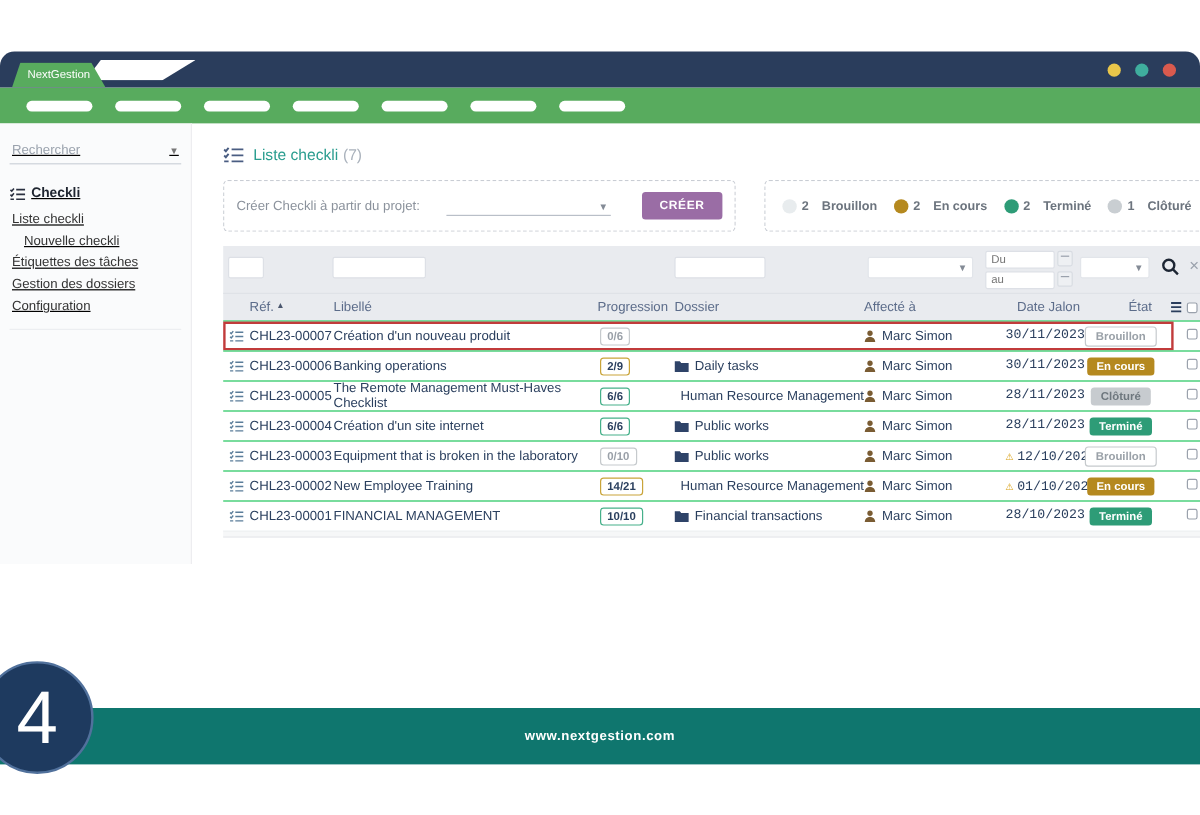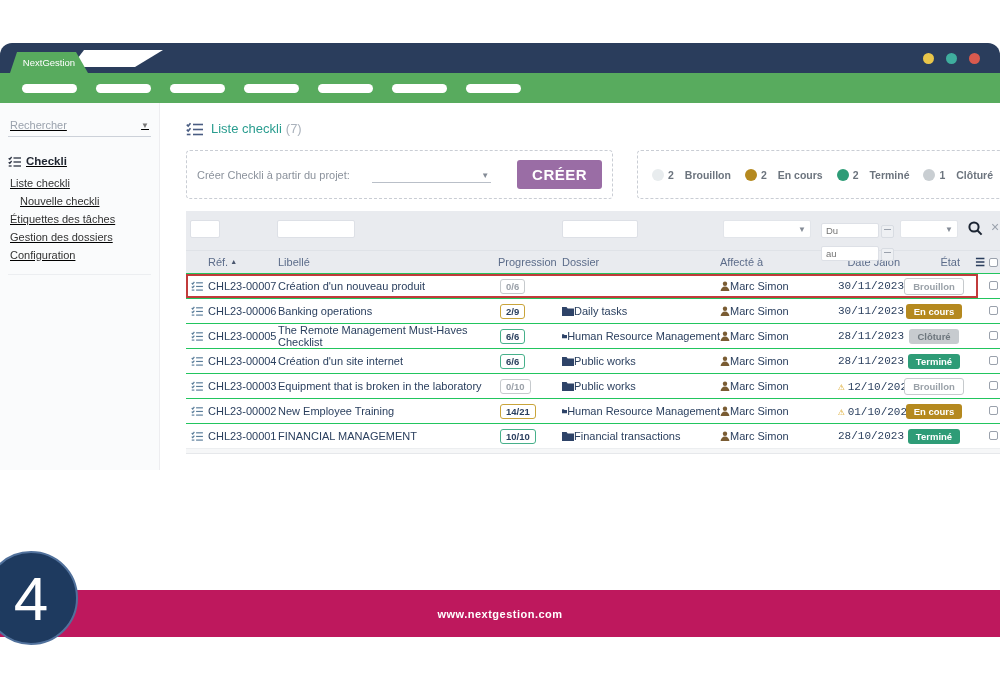--- a/index.html
+++ b/index.html
@@ -51,21 +51,21 @@
     font-size:15px; font-weight:bold; line-height:18px; text-align:center; cursor:pointer;
   }
   
   .panels { display:flex; gap:24px; margin-top:14px; }
   .panel { border:1px dashed #c9cdd4; border-radius:4px; padding:9px 10px; display:flex; align-items:center;gap:16px; }
   .panel.create { flex:1; }
   .create-label { font-size:11px; color:#8b929c; white-space:nowrap; }
   .create-select { flex:1; border-bottom:1px solid #b9bfc8; margin:0 10px 0 6px; height:16px; position:relative; cursor:pointer; }
   .create-select .caret { position:absolute; right:2px; bottom:2px; font-size:8px; color:#848b96; }
   .create-btn {
-    background:#9a6da5; color:#fff; border:none; font-size:15px; font-weight:bold;
+    background:#9a6da5; color:#fff; border:none; font-size:10px; font-weight:bold;
     letter-spacing:0.5px; padding:6px 15px; border-radius:3px; cursor:pointer;
     font-family:"Liberation Sans",sans-serif;
   }
   .panel.legend { gap:14px; padding:9px 14px; }
   .legend-item { display:flex; align-items:center; gap:4px; font-size:10.5px; font-weight:bold; color:#6c747e; white-space:nowrap; }
   .legend-item .dot { width:12px; height:12px; border-radius:50%; display:inline-block; }
   
   .table { margin-top:12px; width:822px; font-size:11px; }
   .filter-row { position:relative; height:40px; background:#e9ebef; border-bottom:1px solid #dfe2e7; }
   .filter-row input {
@@ -74,60 +74,60 @@
     font-family:"Liberation Sans",sans-serif;
   }
   .f-ref { left:4px; width:30px; }
   .f-lib { left:91px; width:78px; }
   .f-dossier { left:376px; width:76px; }
   .f-select { position:absolute; background:#fff; border:1px solid #e2e5ea; border-radius:2px; top:9px; height:18px; cursor:pointer; }
   .f-select .caret { position:absolute; right:4px; top:4px; font-size:8px; color:#848b96; }
   .f-aff { left:537px; width:88px; }
   .f-etat { left:714px; width:58px; }
   .f-dates { position:absolute; left:635px; top:4px; }
-  .f-date-line { display:flex; align-items:flex-end; margin-bottom:2px;margin-top:8px; }
+  .f-date-line { display:flex; align-items:flex-start; margin-bottom:2px; }
   .f-dates input { position:static; width:58px; height:15px; font-size:9.5px; color:#aab0ba; }
   .cal-icon { width:13px; height:13px; margin-left:2px; background:#eef0f3; border:1px solid #d8dce2; border-radius:2px; position:relative; }
   .cal-icon::after { content:""; position:absolute; left:2px; right:2px; top:3px; height:1px; background:#9aa1ac; }
   .f-search { position:absolute; left:782px; top:10px; cursor:pointer; }
   .f-clear { position:absolute; left:805px; top:8px; font-size:14px; color:#9aa1ac; cursor:pointer; }
   .grid { display:grid; grid-template-columns:22px 70px 220px 64px 158px 118px 62px 68px 40px; align-items:center; }
   .thead { background:#e9ebef; height:22px; color:#5c6c8a; font-size:11px; }
   .thead .th-date, .thead .th-etat { text-align:right; }
   .thead .th-etat { padding-right:8px; }
   .sort-arrow { font-size:7px; vertical-align:2px; color:#4a566e; margin-left:2px; }
   .th-controls { display:flex; align-items:center; justify-content:flex-end; gap:4px; padding-right:10px; }
   .list-view-icon { color:#2a3d5c; font-size:11px; font-weight:bold; cursor:pointer; }
   .checkbox { width:9px; height:9px; border:1px solid #9aa1ac; border-radius:2px; background:#fff; display:inline-block; cursor:pointer; }
   .trow { height:25px; border-top:1px solid #22c55e; color:#2a3f5e; position:relative; background:#fff; cursor:pointer; }
   .trow[data-highlight="true"]::after {
     content:""; position:absolute; left:0; top:0; bottom:0; right:30px;
     border:2px solid #c13b3b; pointer-events:none;
   }
   .cell-icon { display:flex; justify-content:center; }
   .cell-prog { padding-left:2px; }
-  .cell-dossier, .cell-affecte { display:flex; align-items:center; gap:0; overflow:hidden; white-space:nowrap; }
+  .cell-dossier, .cell-affecte { display:flex; align-items:center; gap:5px; overflow:hidden; white-space:nowrap; }
   .cell-dossier[data-has="false"] svg { visibility:hidden; }
   .cell-date { text-align:left; white-space:nowrap;font-family:Liberation Mono, monospace; }
   .warn-icon { color:#d9a21b; font-weight:bold; font-size:11px; margin-right:3px; }
   .cell-etat { text-align:center; }
   .cell-check { text-align:center; padding-left:10px; }
   .prog-badge { display:inline-block; border-radius:3px; padding:1px 5px; font-size:9.5px; font-weight:bold; border:1px solid; background:#fff; }
   .prog-badge[data-style="empty"] { border-color:#c6cacd; color:#9aa0a8; }
   .prog-badge[data-style="gold"]  { border-color:#c9a43a; color:#2a3f5e; }
   .prog-badge[data-style="green"] { border-color:#46b08a; color:#2a3f5e; }
   .etat-badge { display:inline-block; border-radius:3px; padding:2px 8px; font-size:9.5px; font-weight:bold; }
   .etat-badge[data-style="draft"]    { border:1px solid #c6cacd; color:#9aa1a8; background:#fff; }
   .etat-badge[data-style="progress"] { background:#b5891f; color:#fff; }
   .etat-badge[data-style="done"]     { background:#2e9c77; color:#fff; }
   .etat-badge[data-style="closed"]   { background:#c7cbcf; color:#6e777e; }
   .table-foot { height:6px; background:#f6f7f8; border-top:1px solid #eceef0; border-bottom:1px solid #e6e8eb; }
   
   .footer-bar {
-    position:absolute; top:590px; left:0; width:1000px; height:47px; background:#be185d;
+    position:absolute; top:590px; left:0; width:1000px; height:47px; background:#0f766e;
     color:#fff; font-size:11px; font-weight:bold; letter-spacing:0.5px;
     display:flex; align-items:center; justify-content:center;
   }
   .page-circle {
     position:absolute; top:551px; left:-16px; width:94px; height:94px; border-radius:50%;
     background:#1e3a5f; border:2px solid #51719c; color:#fff; font-size:62px;
     display:flex; align-items:center; justify-content:center; z-index:2;
   }
 </style>
 </head>

